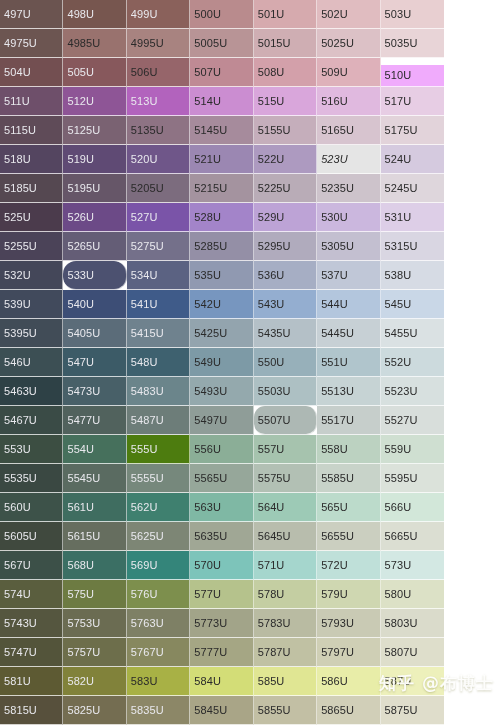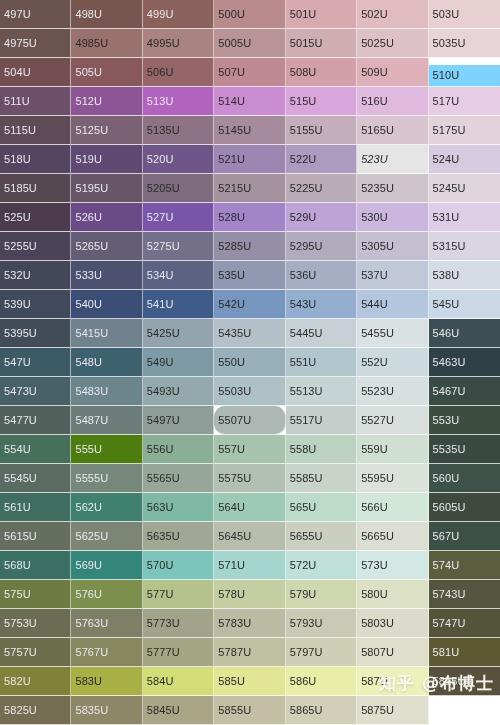--- a/index.html
+++ b/index.html
@@ -11,21 +11,21 @@
     position: relative;
     width: 500px;
     height: 725px;
     overflow: hidden;
     font-family: "Liberation Sans", sans-serif;
   }
   .swatch-grid {
     display: grid;
     grid-template-columns: repeat(7, 1fr);
     grid-auto-rows: 29px;
-    width: 500px;
+    width: 444px;
     gap: 0;
   }
   .swatch {
     position: relative;
     box-sizing: border-box;
     border-right: 1px solid rgba(255,255,255,0.55);
     border-bottom: 1px solid rgba(255,255,255,0.75);
     display: flex;
     align-items: center;
     overflow: hidden;
@@ -115,21 +115,21 @@
       </div>
       <div class="swatch" style="background: rgb(191, 138, 148);">
         <span class="swatch-label lbl-dark">507U</span>
       </div>
       <div class="swatch" style="background: rgb(211, 160, 170);">
         <span class="swatch-label lbl-dark">508U</span>
       </div>
       <div class="swatch" style="background: rgb(222, 177, 186);">
         <span class="swatch-label lbl-dark">509U</span>
       </div>
-      <div class="swatch" style="background: #7dd3fc; margin-top: 7px;">
+      <div class="swatch" style="background: #f0abfc; margin-top: 7px;">
         <span class="swatch-label lbl-dark">510U</span>
       </div>
       <div class="swatch" style="background: rgb(110, 79, 106);">
         <span class="swatch-label lbl-light">511U</span>
       </div>
       <div class="swatch" style="background: rgb(142, 85, 150);">
         <span class="swatch-label lbl-light">512U</span>
       </div>
       <div class="swatch" style="background: rgb(178, 99, 189);">
         <span class="swatch-label lbl-light">513U</span>
@@ -247,21 +247,21 @@
       </div>
       <div class="swatch" style="background: rgb(195, 191, 208);">
         <span class="swatch-label lbl-dark">5305U</span>
       </div>
       <div class="swatch" style="background: rgb(217, 214, 226);">
         <span class="swatch-label lbl-dark">5315U</span>
       </div>
       <div class="swatch" style="background: rgb(68, 71, 89);">
         <span class="swatch-label lbl-light">532U</span>
       </div>
-      <div class="swatch" style="background: rgb(76, 81, 112);">
+      <div class="swatch" style="background: rgb(76, 81, 112); border-radius: 13px;">
         <span class="swatch-label lbl-light">533U</span>
       </div>
       <div class="swatch" style="background: rgb(91, 98, 130);">
         <span class="swatch-label lbl-light">534U</span>
       </div>
       <div class="swatch" style="background: rgb(144, 153, 177);">
         <span class="swatch-label lbl-dark">535U</span>
       </div>
       <div class="swatch" style="background: rgb(166, 174, 196);">
         <span class="swatch-label lbl-dark">536U</span>
@@ -288,20 +288,23 @@
         <span class="swatch-label lbl-dark">543U</span>
       </div>
       <div class="swatch" style="background: rgb(179, 198, 221);">
         <span class="swatch-label lbl-dark">544U</span>
       </div>
       <div class="swatch" style="background: rgb(201, 215, 231);">
         <span class="swatch-label lbl-dark">545U</span>
       </div>
       <div class="swatch" style="background: rgb(65, 76, 87);">
         <span class="swatch-label lbl-light">5395U</span>
+      </div>
+      <div class="swatch" style="background: rgb(91, 108, 121);">
+        <span class="swatch-label lbl-light">5405U</span>
       </div>
       <div class="swatch" style="background: rgb(111, 130, 142);">
         <span class="swatch-label lbl-light">5415U</span>
       </div>
       <div class="swatch" style="background: rgb(147, 164, 174);">
         <span class="swatch-label lbl-dark">5425U</span>
       </div>
       <div class="swatch" style="background: rgb(180, 192, 199);">
         <span class="swatch-label lbl-dark">5435U</span>
       </div>

